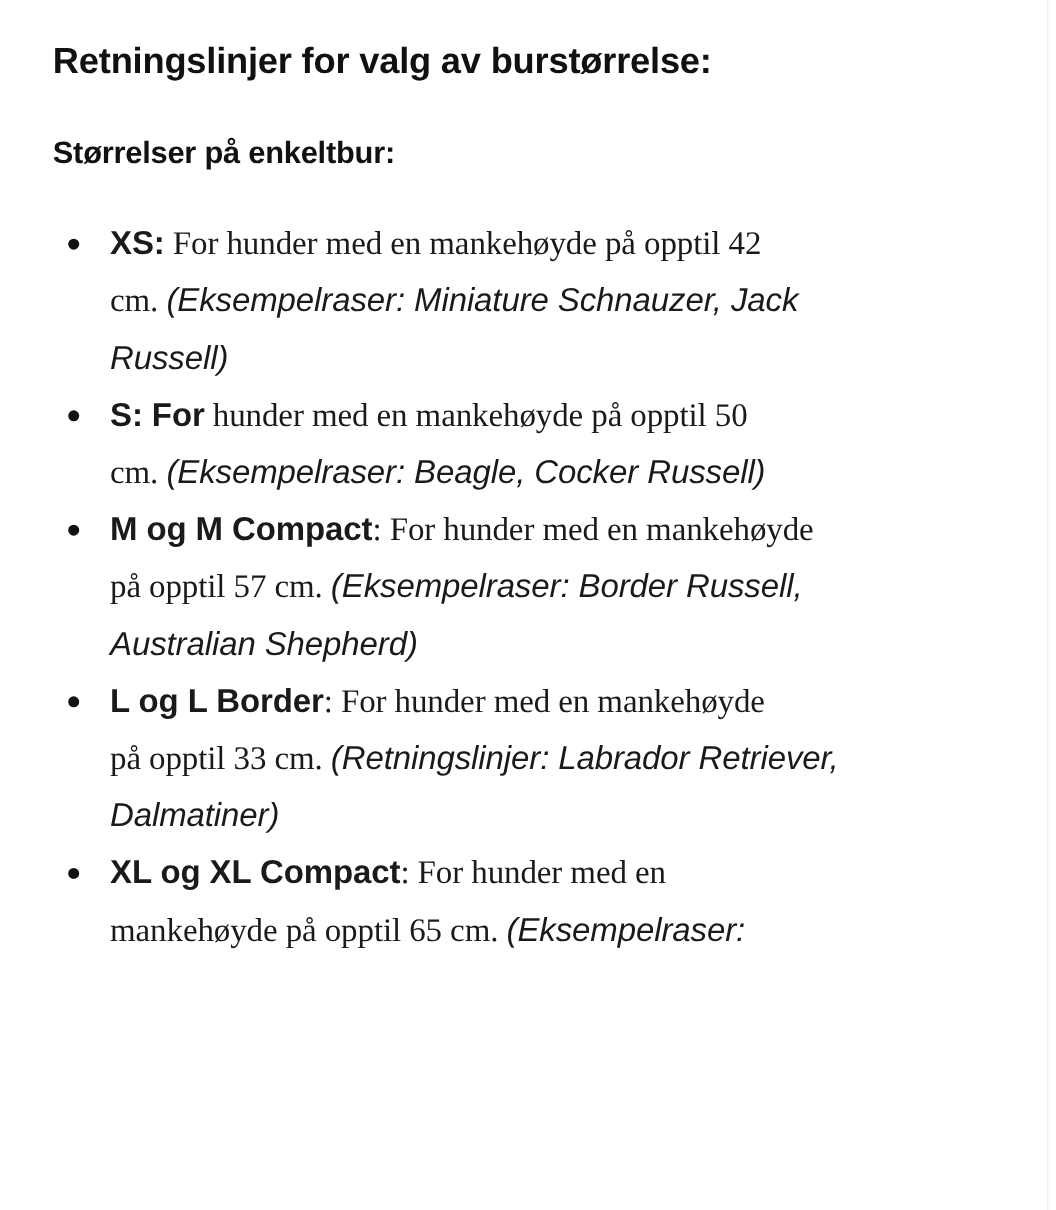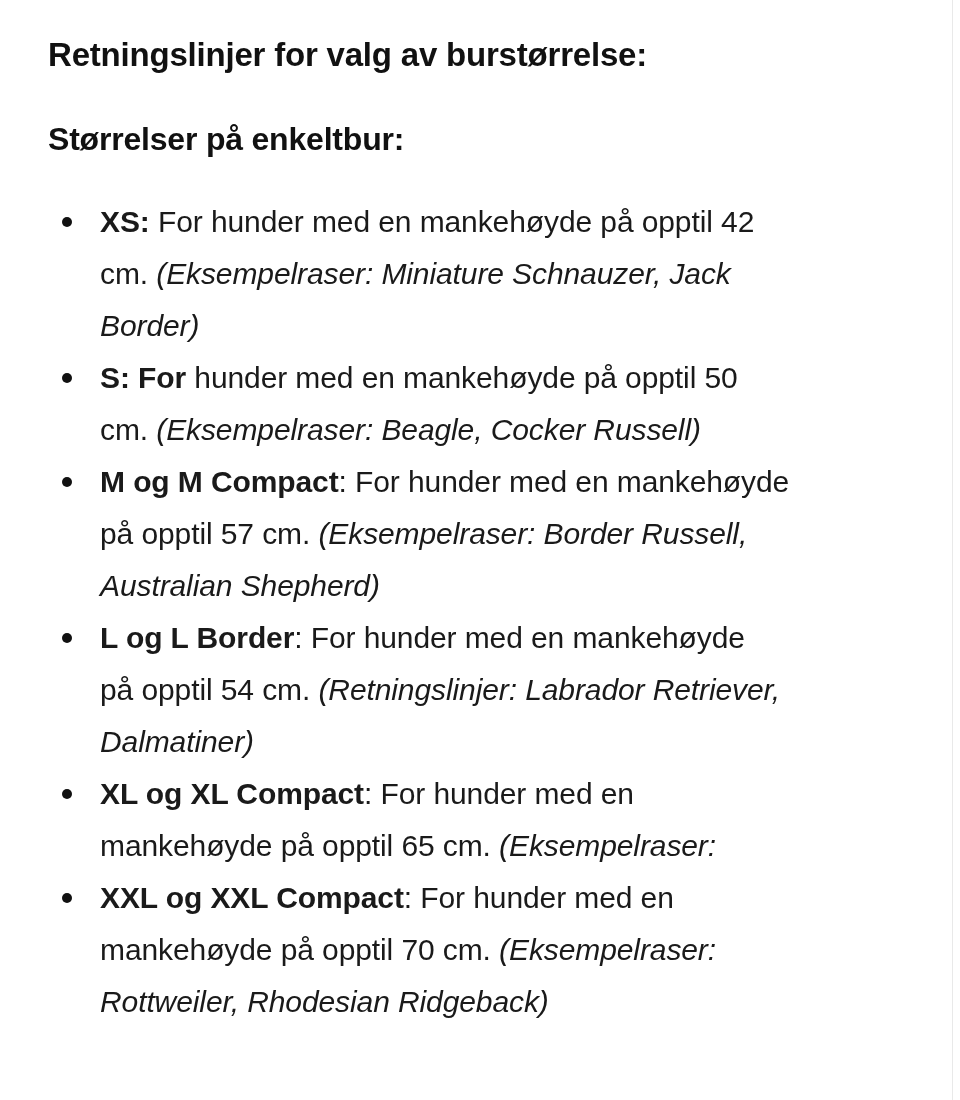--- a/index.html
+++ b/index.html
@@ -31,21 +31,21 @@
   h1.page-title {
     font-size: 33px;
     font-weight: 700;
     line-height: 42px;
     letter-spacing: -0.2px;
     color: var(--heading, #111111);
   }
 
   h2.section-subtitle {
     margin-top: 42px;
-    font-size: 32px;
+    font-size: 28px;
     font-weight: 700;
     line-height: 42px;
     letter-spacing: -0.2px;
     color: var(--heading, #111111);
   }
 
   ul.size-list {
     margin-top: 36px;
     list-style: none;
     max-width: 830px;
@@ -64,34 +64,33 @@
     position: absolute;
     left: 14px;
     top: 21px;
     width: 10px;
     height: 10px;
     border-radius: 50%;
     background: var(--bullet, #111111);
   }
 
   .seg-bold    { font-weight: 700; }
-  .seg-regular { font-weight: 400; }
+  .seg-regular { font-weight: 400; font-family: Liberation Serif, serif; }
   .seg-italic  { font-style: italic; font-weight: 400; }
 </style>
 </head>
 <body>
 
 <div class="page">
   <h1 class="page-title">Retningslinjer for valg av burstørrelse:</h1>
 
   <h2 class="section-subtitle">Størrelser på enkeltbur:</h2>
 
   <ul class="size-list">
-      <li class="size-item"><span class="dot"></span><span class="seg-bold">XS:</span><span class="seg-regular"> For hunder med en mankehøyde på opptil 42</span><br><span class="seg-regular">cm. </span><span class="seg-italic">(Eksempelraser: Miniature Schnauzer, Jack</span><br><span class="seg-italic">Border)</span></li>
+      <li class="size-item"><span class="dot"></span><span class="seg-bold">XS:</span><span class="seg-regular"> For hunder med en mankehøyde på opptil 42</span><br><span class="seg-regular">cm. </span><span class="seg-italic">(Eksempelraser: Miniature Schnauzer, Jack</span><br><span class="seg-italic">Russell)</span></li>
       <li class="size-item"><span class="dot"></span><span class="seg-bold">S: For</span><span class="seg-regular"> hunder med en mankehøyde på opptil 50</span><br><span class="seg-regular">cm. </span><span class="seg-italic">(Eksempelraser: Beagle, Cocker Russell)</span></li>
       <li class="size-item"><span class="dot"></span><span class="seg-bold">M og M Compact</span><span class="seg-regular">: For hunder med en mankehøyde</span><br><span class="seg-regular">på opptil 57 cm. </span><span class="seg-italic">(Eksempelraser: Border Russell,</span><br><span class="seg-italic">Australian Shepherd)</span></li>
-      <li class="size-item"><span class="dot"></span><span class="seg-bold">L og L Border</span><span class="seg-regular">: For hunder med en mankehøyde</span><br><span class="seg-regular">på opptil 54 cm. </span><span class="seg-italic">(Retningslinjer: Labrador Retriever,</span><br><span class="seg-italic">Dalmatiner)</span></li>
+      <li class="size-item"><span class="dot"></span><span class="seg-bold">L og L Border</span><span class="seg-regular">: For hunder med en mankehøyde</span><br><span class="seg-regular">på opptil 33 cm. </span><span class="seg-italic">(Retningslinjer: Labrador Retriever,</span><br><span class="seg-italic">Dalmatiner)</span></li>
       <li class="size-item"><span class="dot"></span><span class="seg-bold">XL og XL Compact</span><span class="seg-regular">: For hunder med en</span><br><span class="seg-regular">mankehøyde på opptil 65 cm. </span><span class="seg-italic">(Eksempelraser:</span><br></li>
-      <li class="size-item"><span class="dot"></span><span class="seg-bold">XXL og XXL Compact</span><span class="seg-regular">: For hunder med en</span><br><span class="seg-regular">mankehøyde på opptil 70 cm. </span><span class="seg-italic">(Eksempelraser:</span><br><span class="seg-italic">Rottweiler, Rhodesian Ridgeback)</span></li>
     </ul>
 
   <div class="edge-line"></div>
 </div>
 
 </body></html>

